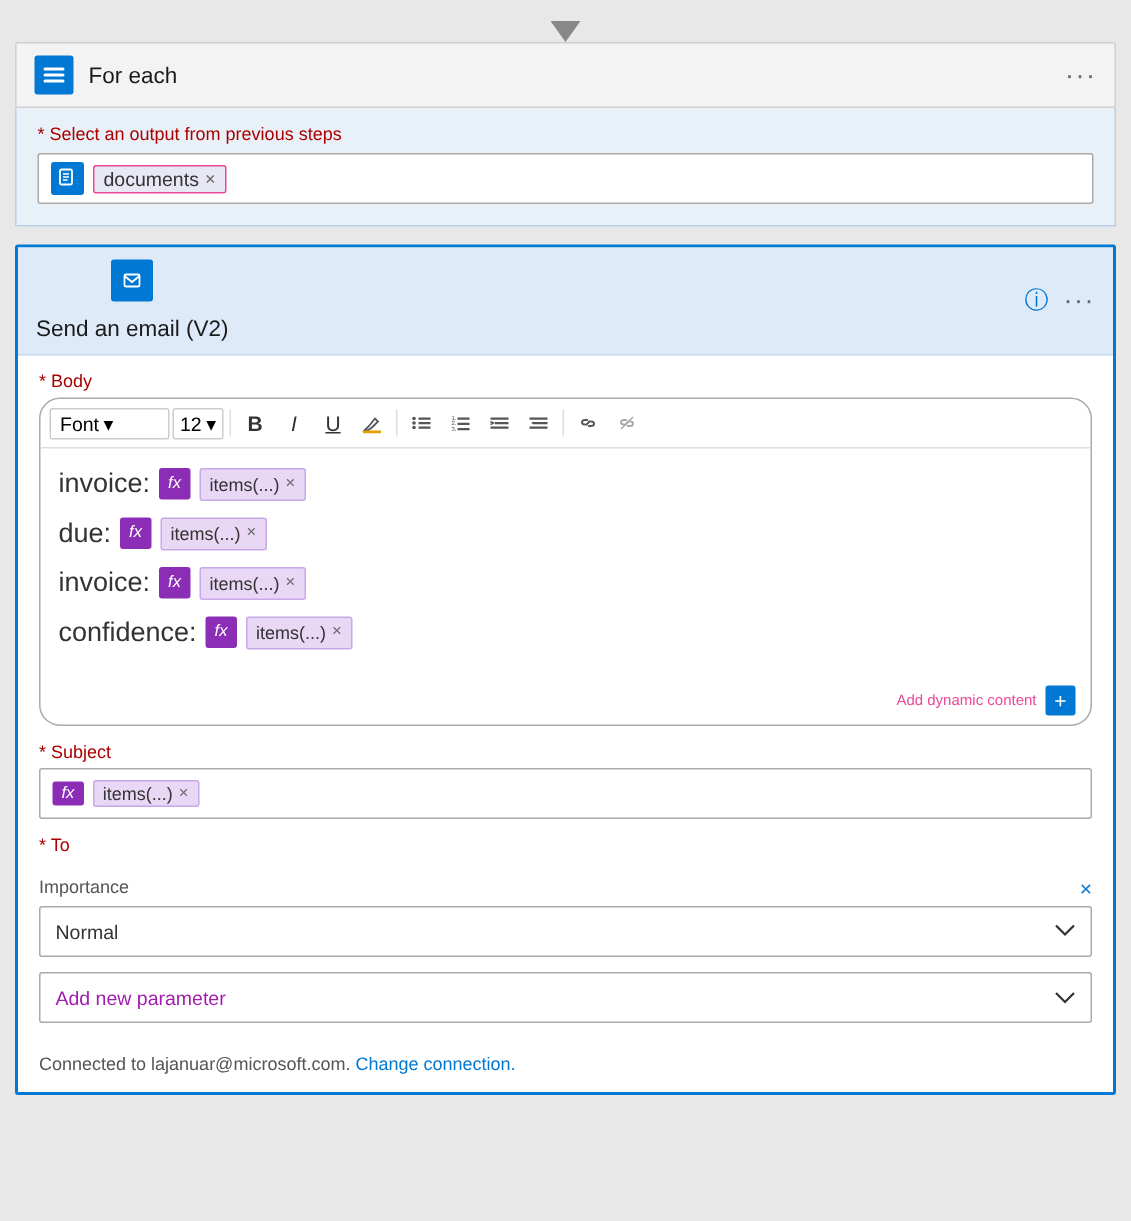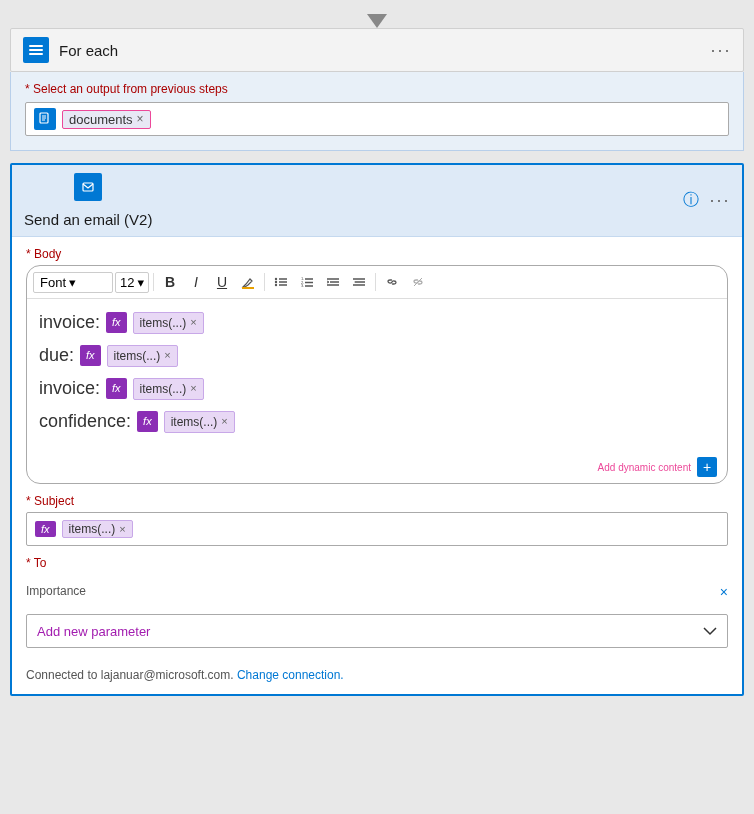--- a/index.html
+++ b/index.html
@@ -403,20 +403,28 @@
 
     <div class="to-section">
       <div class="field-label">* To</div>
     </div>
 
     <div class="importance-section">
       <div class="importance-header">
         <span class="importance-label">Importance</span>
         <button class="clear-btn">×</button>
       </div>
+      <div class="importance-select">
+        <span>Normal</span>
+        <span class="chevron-down">
+          <svg width="14" height="10" viewBox="0 0 14 10">
+              <polyline points="1,2 7,8 13,2" fill="none" stroke="#333" stroke-width="1.5"></polyline>
+            </svg>
+        </span>
+      </div>
     </div>
 
     <div class="param-section">
       <div class="param-select">
         <span style="color:#a21caf;">Add new parameter</span>
         <span>
           <svg width="14" height="10" viewBox="0 0 14 10">
               <polyline points="1,2 7,8 13,2" fill="none" stroke="#333" stroke-width="1.5"></polyline>
             </svg>
         </span>

